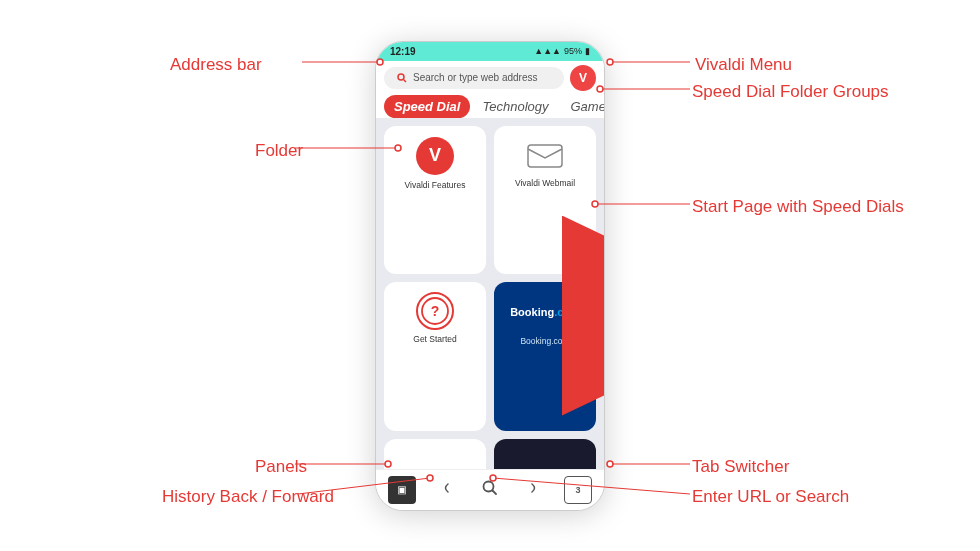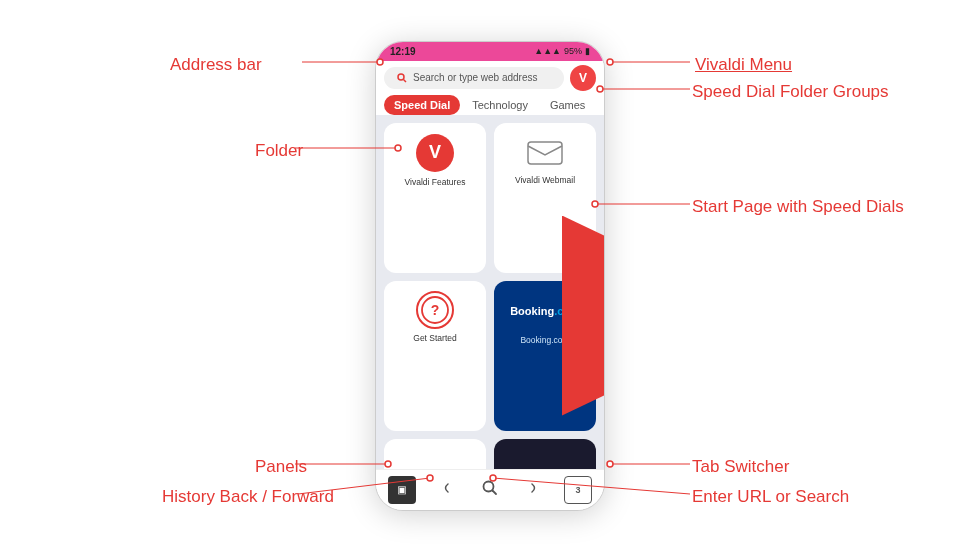--- a/index.html
+++ b/index.html
@@ -33,21 +33,21 @@
       background: white;
       border-radius: 28px;
       box-shadow: 0 4px 30px rgba(0,0,0,0.18);
       overflow: hidden;
       border: 1.5px solid #ccc;
       z-index: 10;
     }
 
     
     .status-bar {
-      background: #ec4899;
+      background: #5eead4;
       display: flex;
       justify-content: space-between;
       align-items: center;
       padding: 4px 14px;
       font-size: 10px;
       color: #222;
     }
     .status-bar .time { font-weight: 600; }
     .status-bar .indicators { display: flex; align-items: center; gap: 3px; font-size: 9px; }
 
@@ -96,24 +96,25 @@
     .speed-dial-tabs {
       display: flex;
       padding: 0 8px;
       gap: 2px;
       background: white;
       overflow: hidden;
     }
     .tab-pill {
       padding: 4px 10px;
       border-radius: 12px;
-      font-size: 11px;
+      font-size: 13px;
       white-space: nowrap;
       cursor: pointer;
       color: #555;
+      font-style: italic;
     }
     .tab-pill.active {
       background: #e53935;
       color: white;
       font-weight: 600;
     }
 
     
     .speed-dial-grid {
       background: #e8eaf0;
@@ -338,21 +339,21 @@
 
     <line x1="298" y1="494" x2="430" y2="478" stroke="#e53935" stroke-width="1"></line>
     <circle cx="430" cy="478" r="3" fill="white" stroke="#e53935" stroke-width="1.5"></circle>
 
     <line x1="690" y1="494" x2="493" y2="478" stroke="#e53935" stroke-width="1"></line>
     <circle cx="493" cy="478" r="3" fill="white" stroke="#e53935" stroke-width="1.5"></circle>
   </svg>
 
   <div class="annotation" style="left:170px; top:55px;">Address bar</div>
 
-  <div class="annotation" style="left:695px; top:55px;text-decoration:underline;">Vivaldi Menu</div>
+  <div class="annotation" style="left:695px; top:55px;">Vivaldi Menu</div>
 
   <div class="annotation" style="left:692px; top:82px;">Speed Dial Folder Groups</div>
 
   <div class="annotation" style="left:255px; top:141px;">Folder</div>
 
   <div class="annotation" style="left:692px; top:197px;">Start Page with Speed Dials</div>
 
   <div class="annotation" style="left:255px; top:457px;">Panels</div>
 
   <div class="annotation" style="left:692px; top:457px;">Tab Switcher</div>

